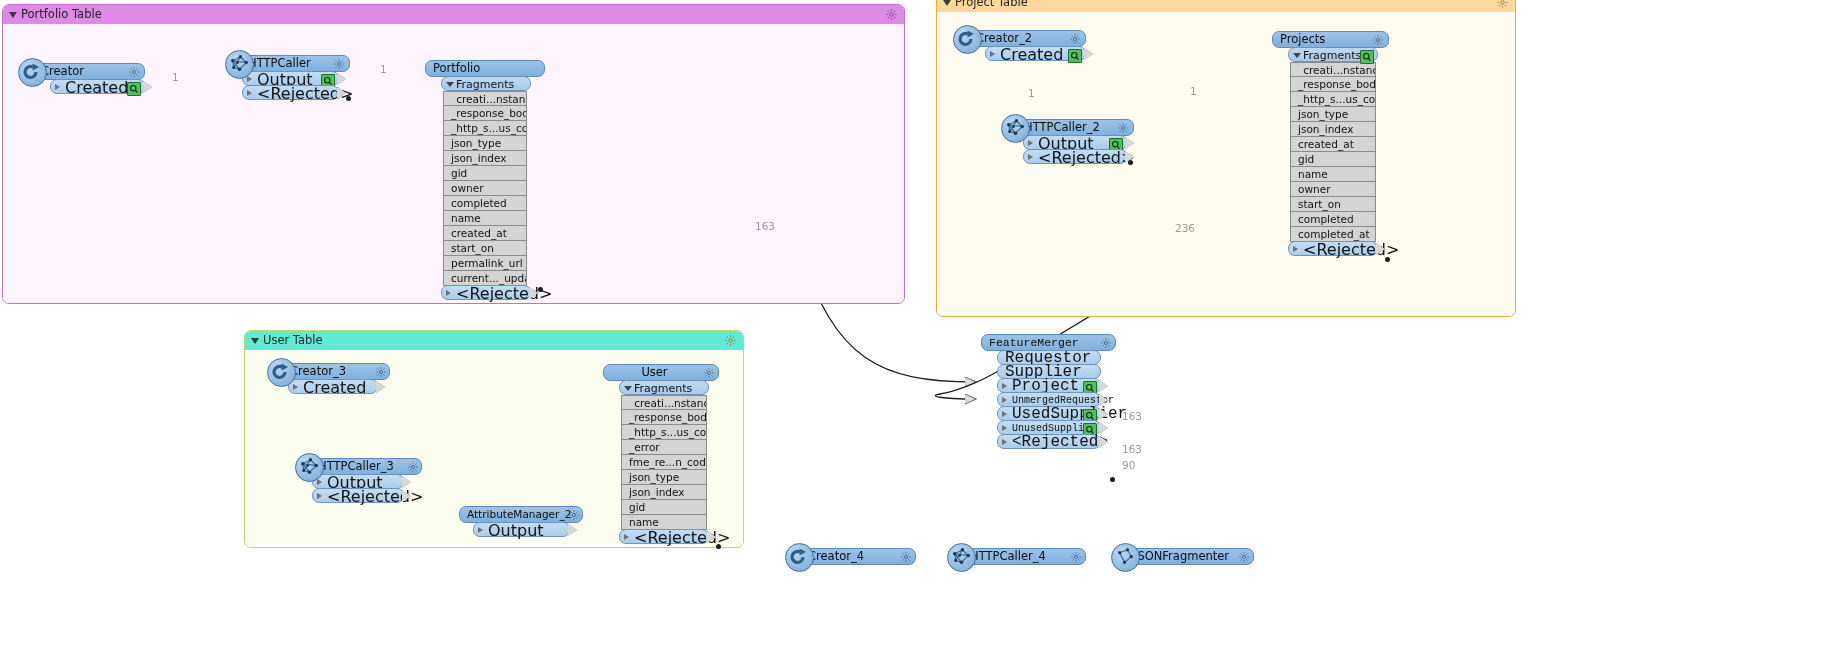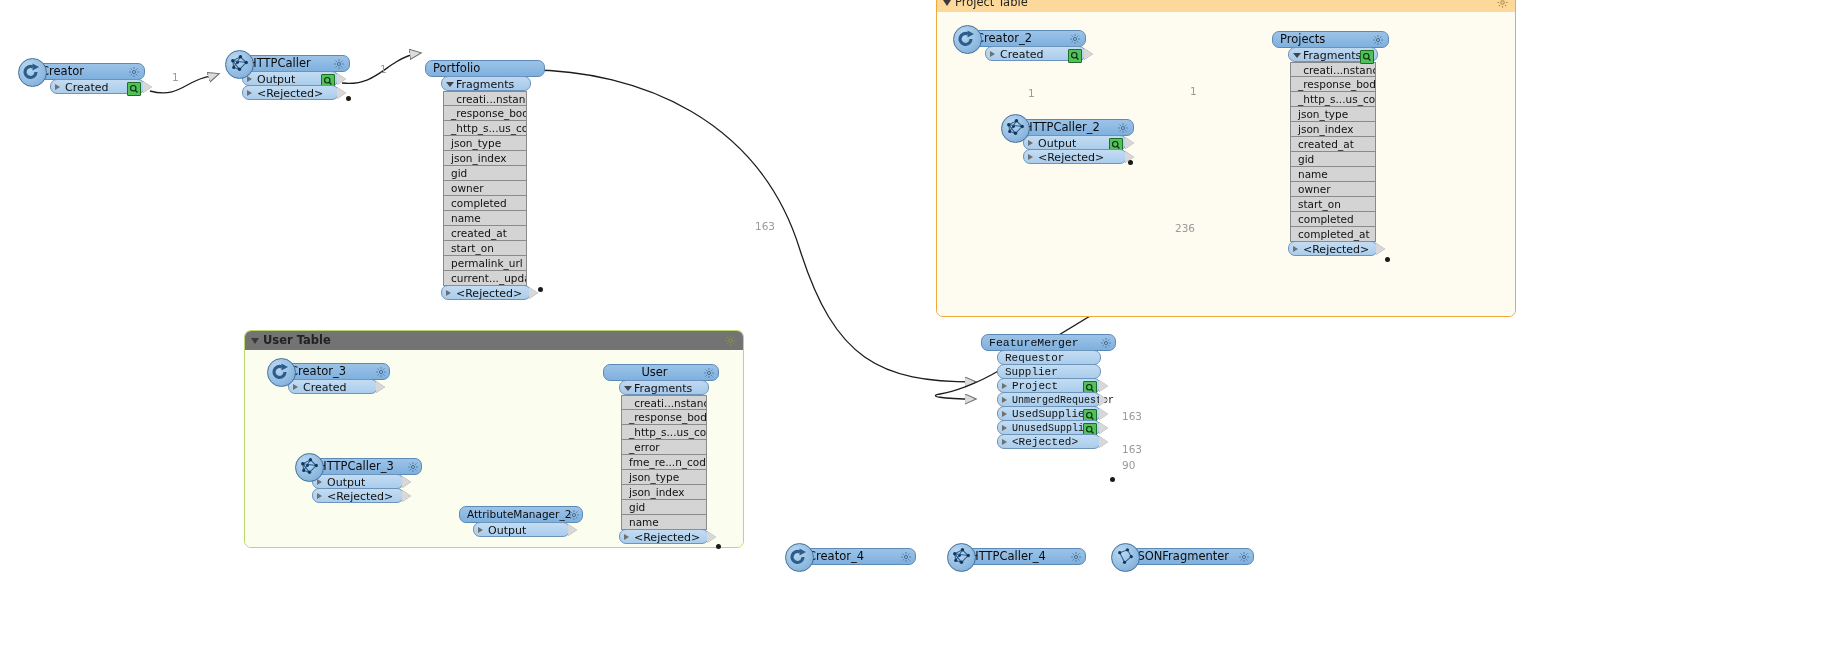--- a/index.html
+++ b/index.html
@@ -26,40 +26,40 @@
   
   .bm-portfolio{left:2px;top:4px;width:903px;height:300px;border:1.5px solid #c36fd0;background:#fdf4fe;}
   .bm-portfolio .bm-head{background:#dd8ae5;}
   .bm-portfolio .bm-body{background:#fdf4fe;}
   
   .bm-project{left:936px;top:-8px;width:580px;height:325px;border:1.5px solid #f0a93a;background:#fefbf0;}
   .bm-project .bm-head{background:#fcd99a;}
   .bm-project .bm-body{background:#fefbf0;}
   
   .bm-user{left:244px;top:330px;width:500px;height:218px;border:1.5px solid #b9d96a;background:#fbfdee;}
-  .bm-user .bm-head{background:#737373;font-weight:bold;}
+  .bm-user .bm-head{background:#5eead4;}
   .bm-user .bm-body{background:#fbfdee;}
 
   
   .node{position:absolute;}
   .n-title{
     height:17px;line-height:17px;
     background:linear-gradient(#9cc3e8,#7fb0de);
     border:1px solid #5d89b5;border-radius:7px;
     font-size:11.5px;color:#0c0c0c;
     padding:0 20px 0 7px;
     display:flex;align-items:center;
     box-sizing:border-box;position:relative;white-space:nowrap;
   }
   .n-title .gear{position:absolute;right:4px;top:2px;}
   .port{
     height:15px;line-height:15px;
     background:linear-gradient(#c3dcf2,#aacdec);
     border:1px solid #6d94bb;border-radius:7px;
-    font-size:11px;color:#111;
+    font-size:16px;color:#111;
     padding-left:14px;padding-right:4px;
     margin-top:-1px;position:relative;box-sizing:border-box;white-space:nowrap;
   }
   .port .ptri{
     position:absolute;left:4px;top:4px;width:0;height:0;
     border-top:3.5px solid transparent;border-bottom:3.5px solid transparent;
     border-left:5px solid #6f6f6f;
   }
   .port .magn{position:absolute;right:3px;top:1.5px;}
   .port.out::after{
@@ -131,20 +131,33 @@
       <path d="M380,391 C410,396 420,410 400,432 C350,470 278,450 262,464 C255,470 262,473 268,474" marker-end="url(#ah)"></path>
 
       <path d="M406,487 C450,488 500,470 520,440 C540,410 560,382 598,374" marker-end="url(#ah)"></path>
 
       <path d="M410,503 C430,508 440,514 455,516" marker-end="url(#ah)"></path>
 
       <path d="M578,534 C590,534 592,520 592,470 C592,420 594,390 598,376" marker-end="url(#ah)"></path>
     </g>
   </svg>
 
+  <div class="bookmark bm-portfolio">
+    <div class="bm-body"></div>
+    <div class="bm-head">
+      <span class="tri"></span>
+      <span>Portfolio Table</span>
+      <span class="bm-gear">
+        <svg class="gear-svg" width="13" height="13" viewBox="0 0 24 24" fill="none" stroke="#7d5a86" stroke-width="2">
+          <circle cx="12" cy="12" r="3.2"></circle>
+          <path d="M12 2.5v3M12 18.5v3M2.5 12h3M18.5 12h3M5.2 5.2l2.1 2.1M16.7 16.7l2.1 2.1M18.8 5.2l-2.1 2.1M7.3 16.7l-2.1 2.1"></path>
+        </svg>
+      </span>
+    </div>
+  </div>
 
   <div class="bookmark bm-project">
     <div class="bm-body"></div>
     <div class="bm-head">
       <span class="tri"></span>
       <span>Project Table</span>
       <span class="bm-gear">
         <svg class="gear-svg" width="13" height="13" viewBox="0 0 24 24" fill="none" stroke="#b08a44" stroke-width="2">
           <circle cx="12" cy="12" r="3.2"></circle>
           <path d="M12 2.5v3M12 18.5v3M2.5 12h3M18.5 12h3M5.2 5.2l2.1 2.1M16.7 16.7l2.1 2.1M18.8 5.2l-2.1 2.1M7.3 16.7l-2.1 2.1"></path>

